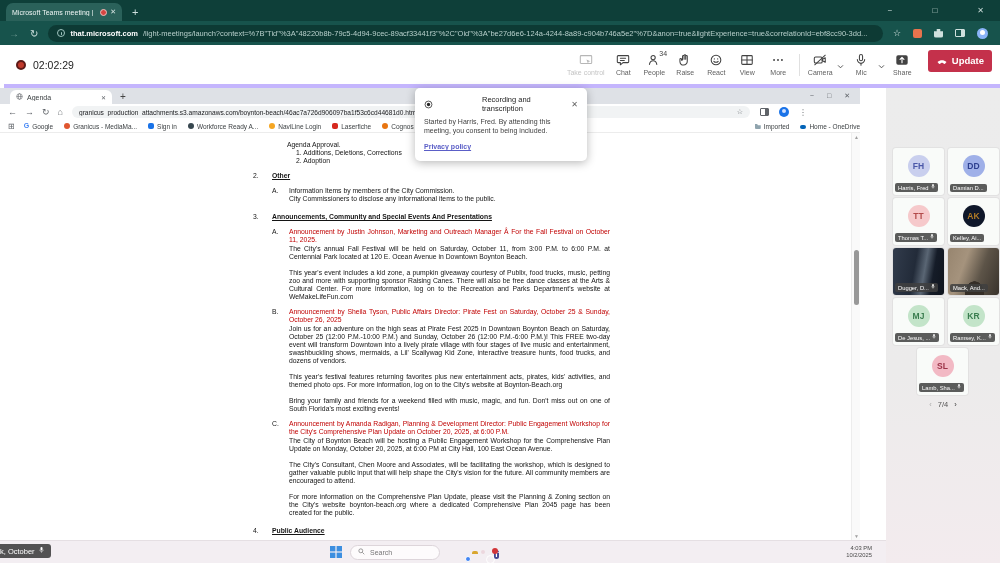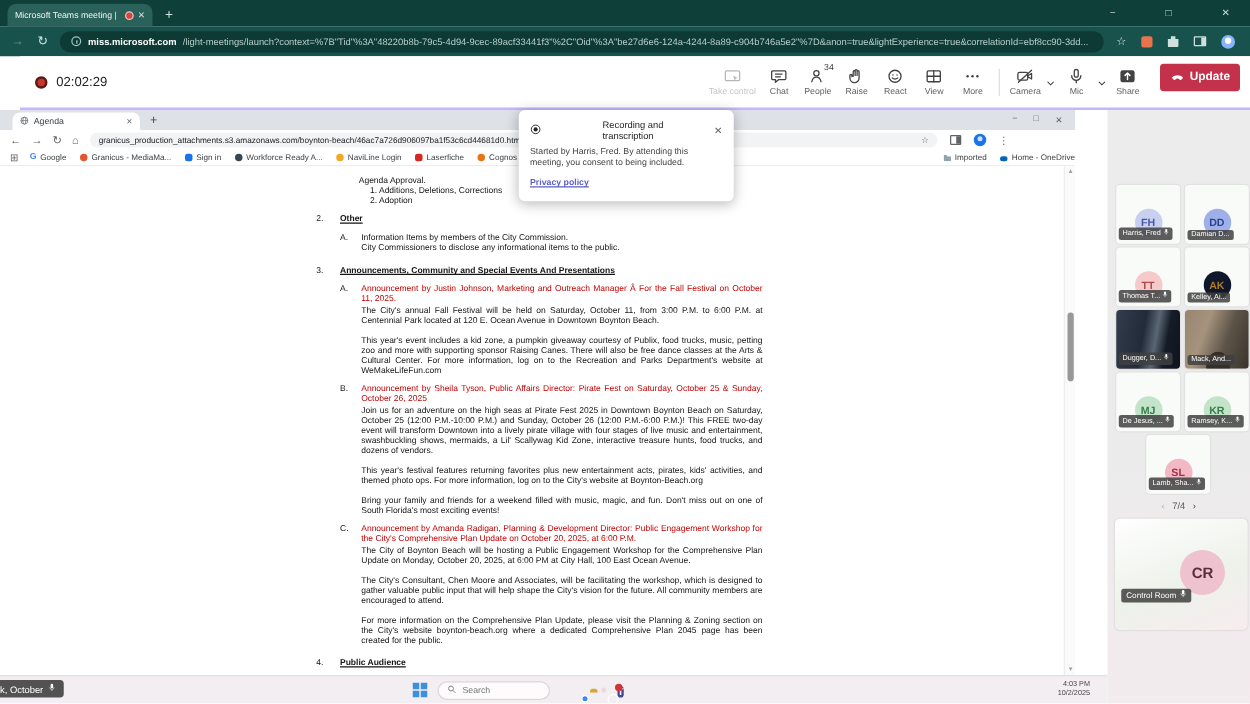--- a/index.html
+++ b/index.html
@@ -30,22 +30,22 @@
   .o-nav-ico{font-size:9px;margin-right:12px;color:#d7e6e3;}
   .o-ext{width:9px;height:9px;border-radius:2px;background:#e8734d;margin-right:12px;}
   .o-puzzle{width:9px;height:9px;border-radius:2px;background:#cfe0dd;margin-right:12px;
     clip-path:polygon(0 30%,30% 30%,30% 0,70% 0,70% 30%,100% 30%,100% 100%,0 100%);}
   .o-panelico{width:10px;height:8px;border:1px solid #cfe0dd;border-radius:1px;margin-right:12px;position:relative;}
   .o-panelico::after{content:"";position:absolute;right:0;top:0;bottom:0;width:3px;background:#cfe0dd;}
   .o-profile{width:11px;height:11px;border-radius:50%;background:#8ab4f8;margin-right:12px;position:relative;}
   .o-profile::after{content:"";position:absolute;left:3px;top:2px;width:5px;height:5px;border-radius:50%;background:#fff;}
 
   
-  .m-bar{position:absolute;left:16px;top:45px;right:0;height:43px;background:#fff;
-    border-bottom:2px solid #c4b5fd;display:flex;align-items:center;}
+  .m-bar{position:absolute;left:4px;top:45px;right:0;height:43px;background:#fff;
+    border-bottom:4px solid #c4b5fd;display:flex;align-items:center;}
   .m-timer{display:flex;align-items:center;gap:7px;margin-left:12px;font-size:10.5px;color:#242424;}
   .m-timer-dot{width:10px;height:10px;border-radius:50%;background:#c0392b;border:2px solid #5c1a17;}
   .m-actions{margin-left:auto;display:flex;align-items:center;}
   .m-btn{width:31px;display:flex;flex-direction:column;align-items:center;gap:2px;color:#616161;
     font-size:7px;cursor:default;}
   .m-btn.wide{width:44px;}
   .m-btn.disabled{opacity:.38;}
   .m-ico{position:relative;width:14px;height:14px;display:flex;align-items:center;justify-content:center;}
   .m-ico svg{width:14px;height:14px;}
   .badge{position:absolute;left:12px;top:-3px;font-size:7px;color:#424242;}
@@ -156,21 +156,21 @@
   .app-outlook{background:#0a5dc2;}
   .app-outlook::after{content:"";position:absolute;left:3px;top:3px;width:7px;height:7px;border:1.6px solid #fff;border-radius:50%;}
   .app-teams{background:#444791;color:#fff;font:bold 8px/13px "Liberation Sans",sans-serif;text-align:center;}
   .app-teams::before{content:"";position:absolute;left:-2.5px;top:-2.5px;width:6px;height:6px;background:#d13438;border-radius:50%;}
   .tb-clock{position:absolute;right:14px;top:4px;text-align:right;font-size:5.8px;line-height:7px;color:#4a4a4a;}
 
   
   .tile{position:absolute;width:51px;height:47px;border-radius:3px;overflow:hidden;
     background:#f9fbf9;box-shadow:0 0 0 1px rgba(0,0,0,.04);}
   .tile-circ{position:absolute;left:50%;top:7px;transform:translateX(-50%);width:22px;height:22px;
-    border-radius:50%;display:flex;align-items:center;justify-content:center;font-size:8.5px;font-weight:bold;margin-top:12px;}
+    border-radius:50%;display:flex;align-items:center;justify-content:center;font-size:8.5px;font-weight:bold;}
   .tile-name{position:absolute;left:2px;bottom:3px;max-width:46px;background:rgba(64,64,64,.85);
     color:#fff;font-size:5.8px;line-height:8px;padding:0 3px;border-radius:2px;display:flex;
     align-items:center;gap:2px;white-space:nowrap;overflow:hidden;}
   .tile-name svg{width:4px;height:7px;flex:0 0 auto;}
   .v-dark{background:linear-gradient(100deg,#323c4c 0%,#222b39 42%,#5a6674 60%,#151c28 76%,#0f141d 100%);}
   .v-warm{background:
     radial-gradient(ellipse 16px 20px at 52% 96%, #352e27 58%, rgba(0,0,0,0) 60%),
     linear-gradient(110deg,#97856f 0%,#a5937d 32%,#5d5448 62%,#39332c 100%);}
   .pag{position:absolute;left:0;right:0;top:312px;text-align:center;font-size:7.5px;color:#555;}
   .pag .arrow-prev{color:#aaa;margin-right:6px;}
@@ -200,21 +200,21 @@
       <span>□</span>
       <span>✕</span>
     </div>
   </div>
 
   <div class="o-nav">
     <span class="o-back">→</span>
     <span class="o-refresh">↻</span>
     <div class="o-url">
       <span class="o-url-ico"></span>
-      <span class="o-url-host">miss.microsoft.com</span>
+      <span class="o-url-host">that.microsoft.com</span>
         <span class="o-url-path">/light-meetings/launch?context=%7B"Tid"%3A"48220b8b-79c5-4d94-9cec-89acf33441f3"%2C"Oid"%3A"be27d6e6-124a-4244-8a89-c904b746a5e2"%7D&amp;anon=true&amp;lightExperience=true&amp;correlationId=ebf8cc90-3dd...</span>
     </div>
     <span class="o-nav-ico">☆</span>
     <span class="o-ext"></span>
     <span class="o-puzzle"></span>
     <span class="o-panelico"></span>
     <span class="o-profile"></span>
   </div>
 
   <div class="m-bar">
@@ -592,31 +592,20 @@
                   <rect x="3" y="1" width="4" height="7" rx="2" fill="#fff"></rect>
                   <path d="M1.5 6.5a3.5 3.5 0 007 0" stroke="#fff" stroke-width="1" fill="none"></path>
                   <line x1="5" y1="10" x2="5" y2="12.5" stroke="#fff" stroke-width="1"></line>
                 </svg></span>
             </div>
           </div>
         </div>
       <div class="pag">
         <span class="arrow-prev">‹</span><span>7/4</span><span class="arrow-next">›</span>
       </div>
-      <div class="spot">
-        <div class="spot-circ" style="background: rgb(238, 194, 207); color: rgb(90, 45, 60);">CR</div>
-        <div class="spot-name">
-          <span>Control Room</span>
-          <span id="spot-mic"><svg viewBox="0 0 10 14">
-                <rect x="3" y="1" width="4" height="7" rx="2" fill="#fff"></rect>
-                <path d="M1.5 6.5a3.5 3.5 0 007 0" stroke="#fff" stroke-width="1" fill="none"></path>
-                <line x1="5" y1="10" x2="5" y2="12.5" stroke="#fff" stroke-width="1"></line>
-              </svg></span>
-        </div>
-      </div>
     </div>
   </div>
 
   <div class="popup">
     <div class="popup-head">
       <span id="popup-rec-icon"><svg viewBox="0 0 12 12">
             <circle cx="6" cy="6" r="4.6" stroke="#242424" fill="none" stroke-width="1"></circle>
             <circle cx="6" cy="6" r="2.2" fill="#242424"></circle>
           </svg></span>
       <span class="popup-title">Recording and transcription</span>

